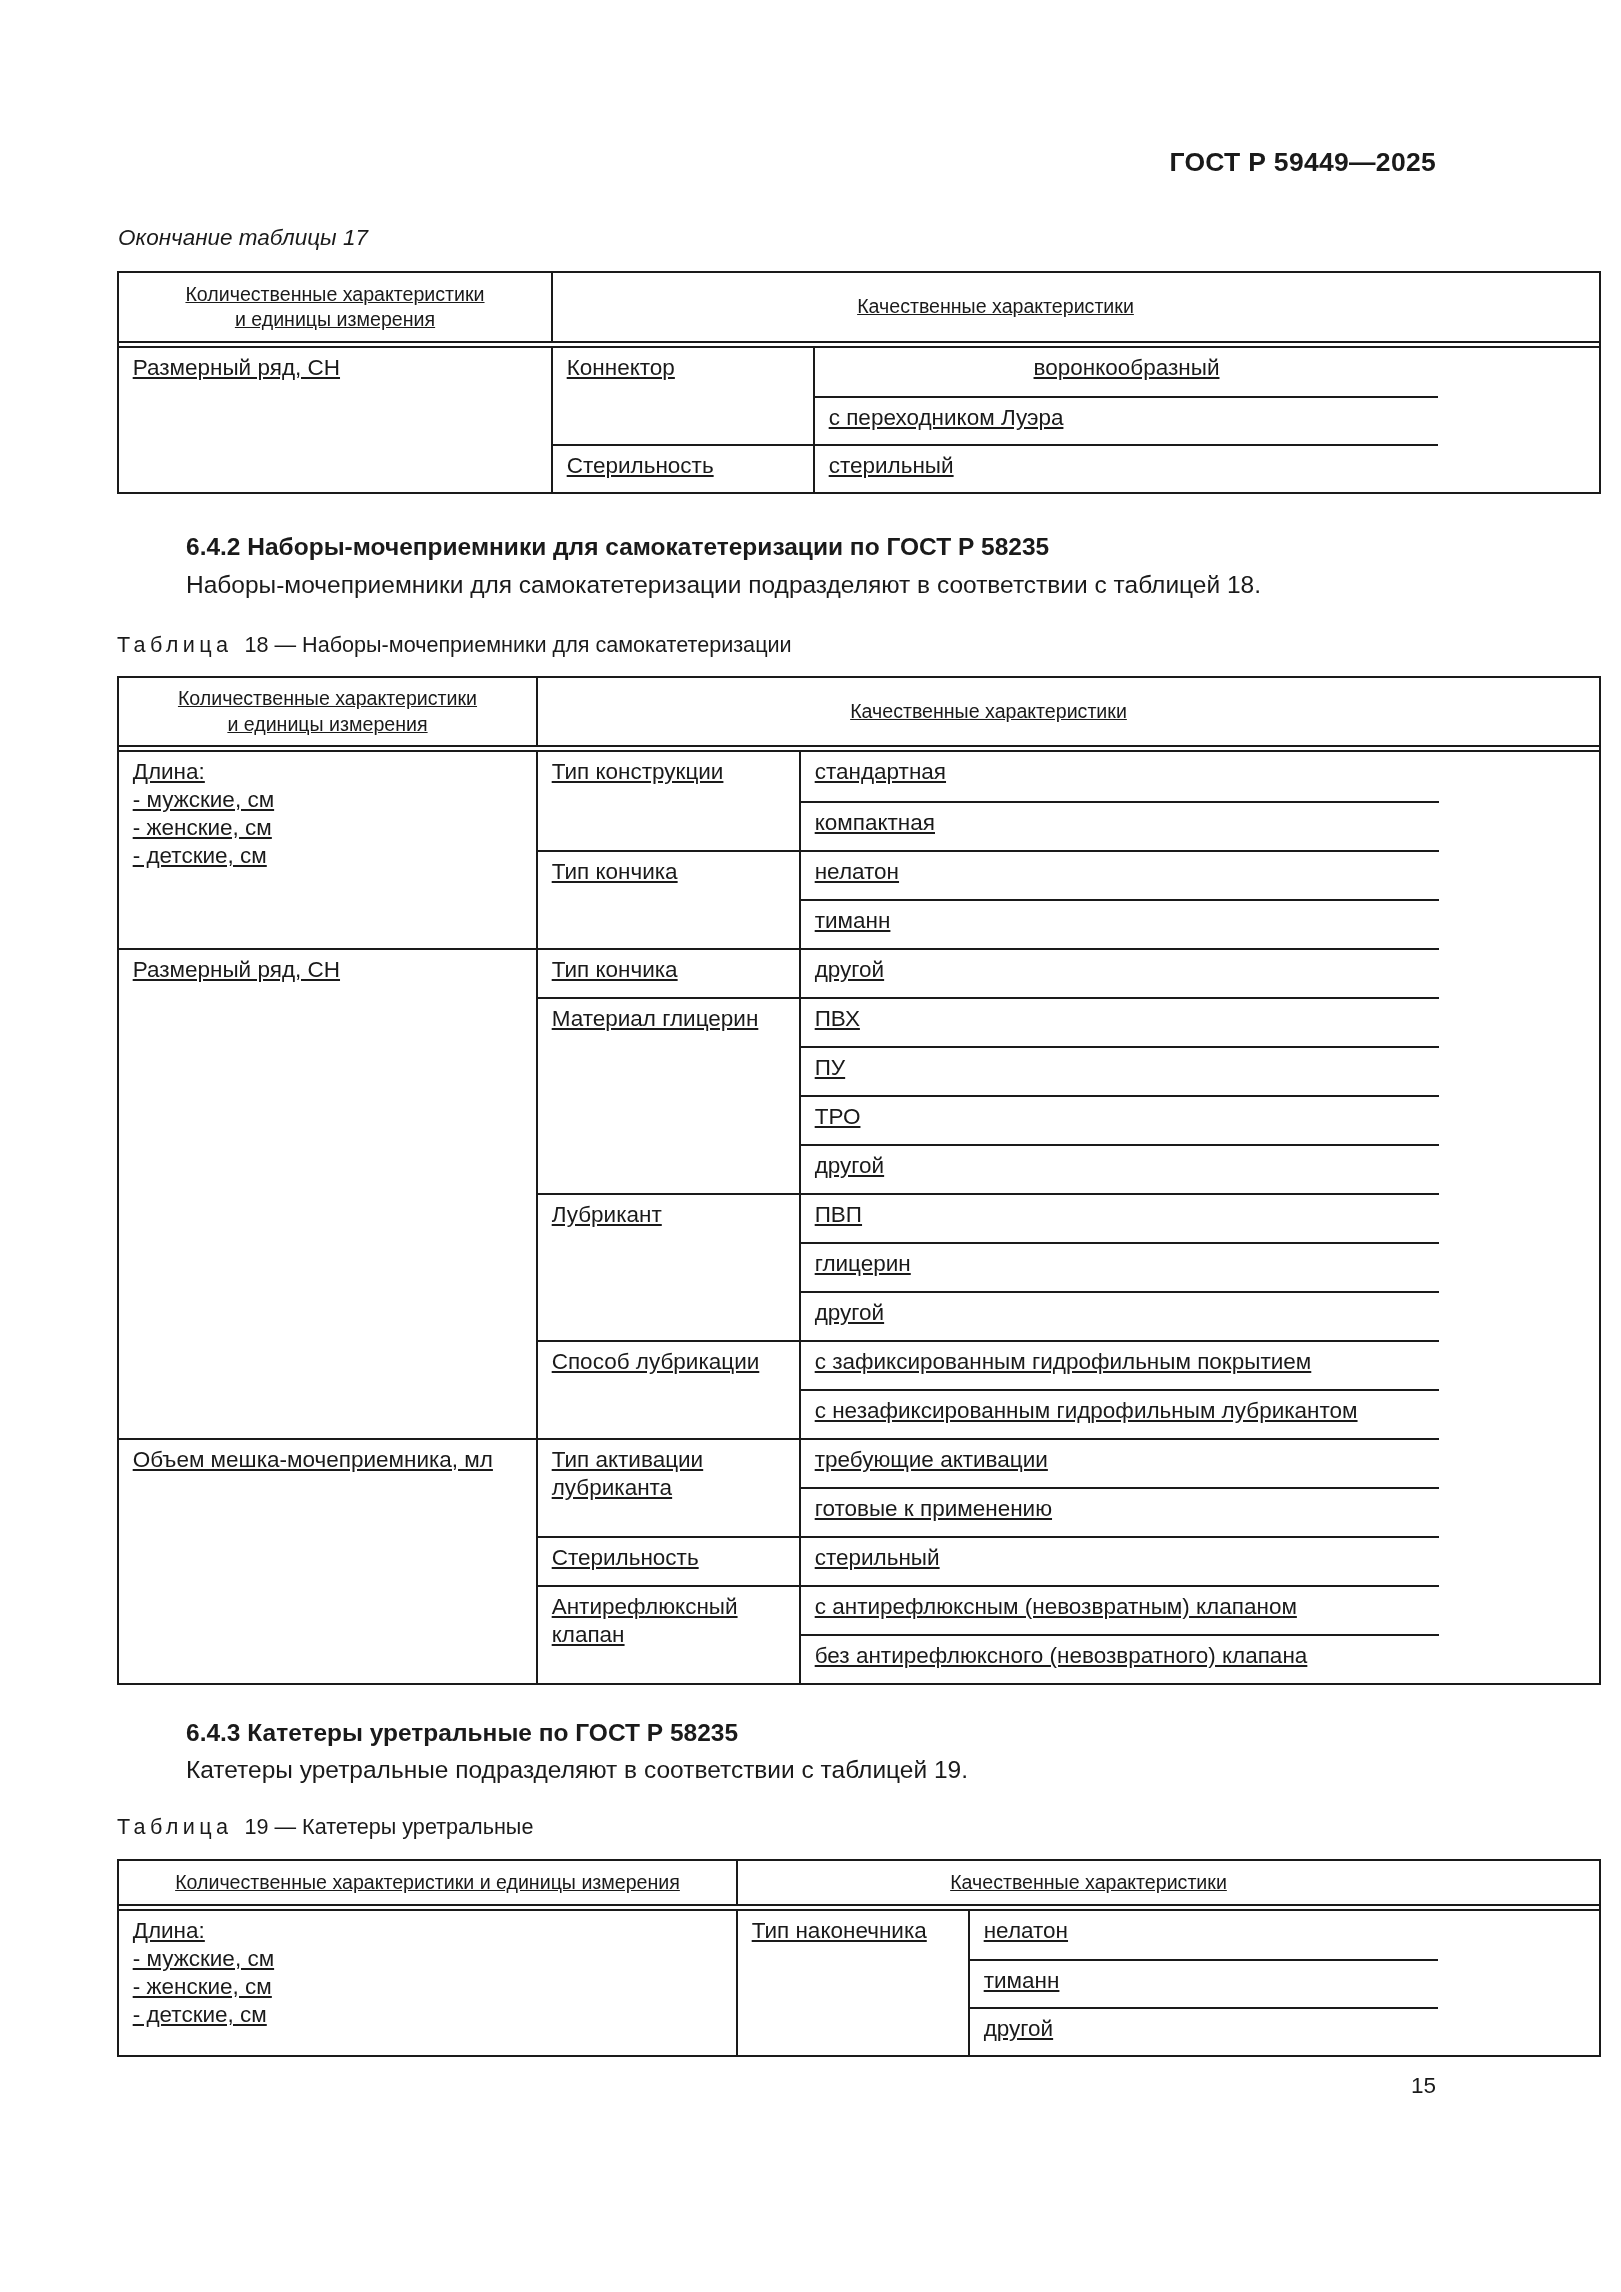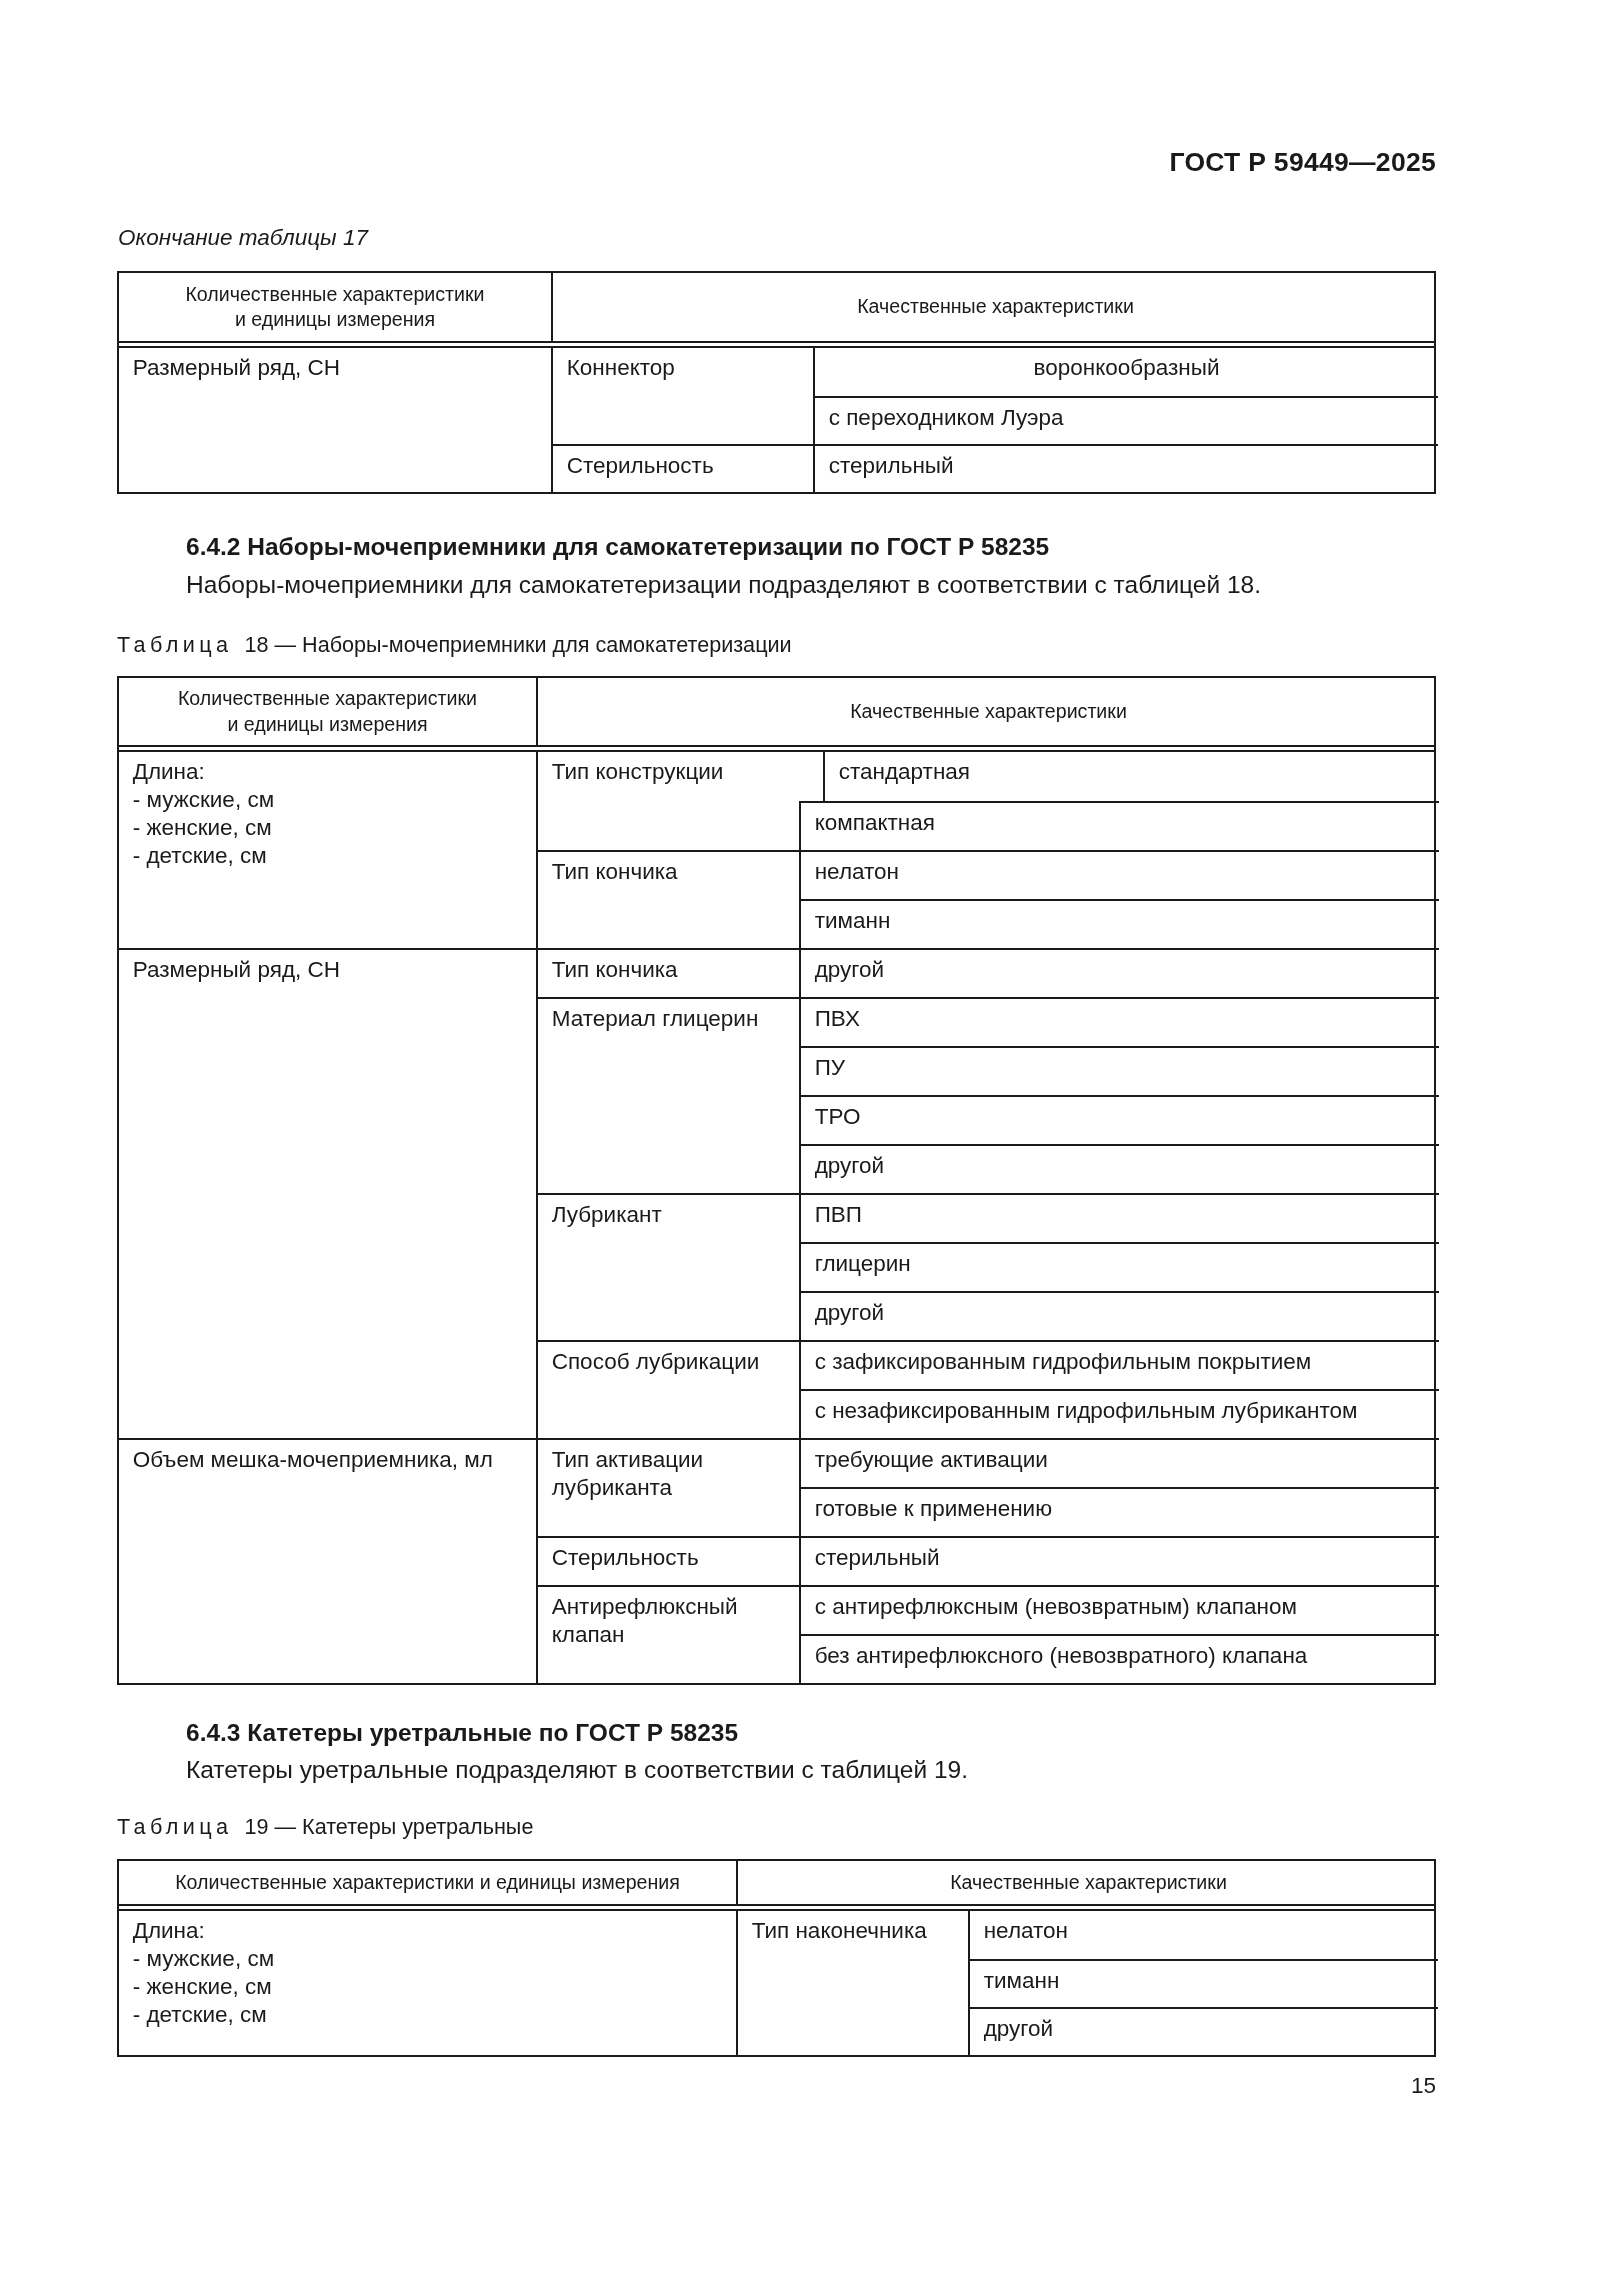--- a/index.html
+++ b/index.html
@@ -12,22 +12,22 @@
     right: 185px; top: 147px; font-size: 26.5px; font-weight: bold; letter-spacing: 0.3px;
   }
   .cont-title { left: 118px; top: 225px; font-size: 22.5px; font-style: italic; }
   .section-head { left: 186px; font-size: 24.5px; font-weight: bold; }
   .section-para { left: 186px; font-size: 24.5px; }
   .tbl-caption { left: 117px; font-size: 21.6px; }
   .tbl-caption .spaced { letter-spacing: 4.4px; }
   .page-num { right: 185px; top: 2073px; font-size: 22.5px; }
 
   .tbl {
-    position: absolute; left: 117px; width: 1319px;
-    border: 2.9px solid #1a1a1a; box-sizing: border-box;
+    position: absolute; left: 117px; width: 1484px;
+    border: 2.9px solid #1a1a1a; box-sizing: border-box; text-decoration: underline;
   }
   .tbl-head {
     display: grid; border-bottom: 2px solid #1a1a1a; position: relative;
   }
   .tbl-head::after {
     content: ""; position: absolute; left: 0; right: 0; bottom: -6.9px; height: 2px; background: #1a1a1a;
   }
   .tbl-head .hc {
     display: flex; align-items: center; justify-content: center; text-align: center;
     font-size: 19.6px; line-height: 25.5px; box-sizing: border-box;
@@ -98,21 +98,21 @@
     <div class="tbl-body" style="grid-template-columns: 417px 263px 640px; grid-template-rows: repeat(19, 49px);">
       <div class="cell c1 first" style="grid-area: 1 / 1 / span 4;">
         <span class="ln">Длина:</span>
         <span class="ln">- мужские, см</span>
         <span class="ln">- женские, см</span>
         <span class="ln">- детские, см</span>
       </div>
       <div class="cell c2 first" style="grid-area: 1 / 2 / span 2;">
         <span class="ln">Тип конструкции</span>
       </div>
-      <div class="cell c3 first" style="grid-area: 1 / 3; margin-left: 24px;"><span>стандартная</span></div>
+      <div class="cell c3 first" style="grid-area: 1 / 3;"><span>стандартная</span></div>
       <div class="cell c3" style="grid-area: 2 / 3; border-top-width: 2.9px;"><span>компактная</span></div>
       <div class="cell c2" style="grid-area: 3 / 2 / span 2;">
         <span class="ln">Тип кончика</span>
       </div>
       <div class="cell c3" style="grid-area: 3 / 3;"><span>нелатон</span></div>
       <div class="cell c3" style="grid-area: 4 / 3; border-top-width: 2.9px;"><span>тиманн</span></div>
       <div class="cell c1" style="grid-area: 5 / 1 / span 10;">
         <span class="ln">Размерный ряд, СН</span>
       </div>
       <div class="cell c2" style="grid-area: 5 / 2 / span 1;">

